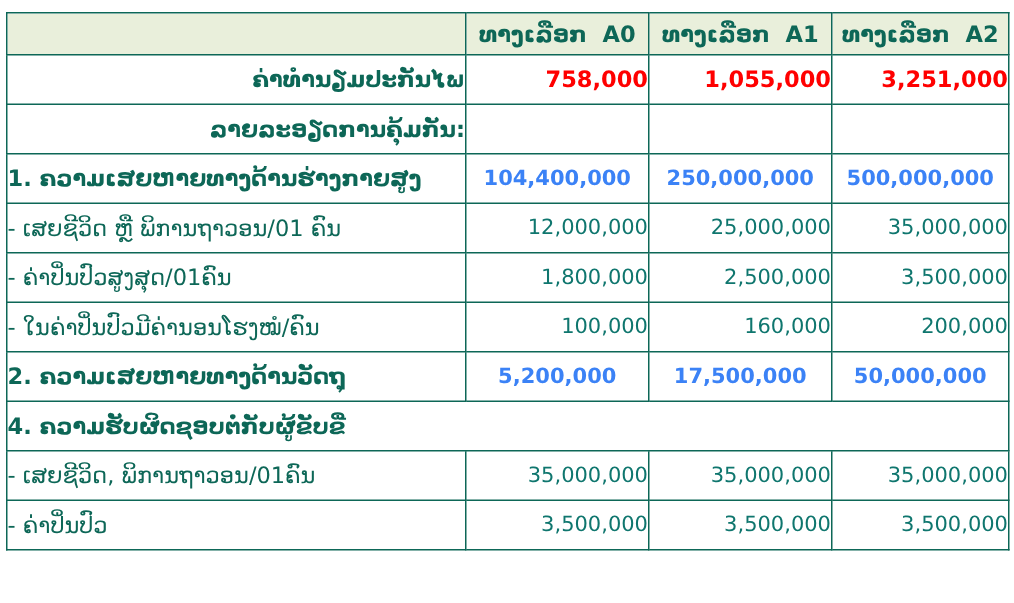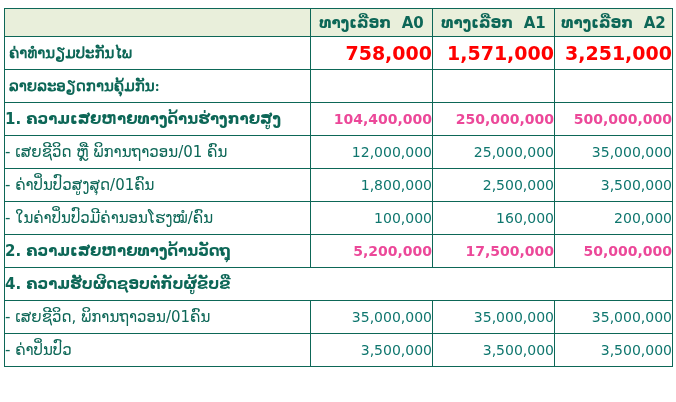--- a/index.html
+++ b/index.html
@@ -40,46 +40,46 @@
     white-space: pre;
   }
   td.label {
     color: #0d6757;
     font-size: 15px;
     vertical-align: middle;
     padding-left: 6px;
     white-space: nowrap;
   }
   td.label.center {
-    text-align: left;
+    text-align: right;
     font-weight: bold;
     padding-left: 4px;
-    font-family: Liberation Serif, serif;
   }
   td.label.section {
     font-weight: bold;
     margin-left: 28px;
   }
   td.val {
     font-size: 14px;
     text-align: right;
     vertical-align: middle;
     padding-right: 8px;
     color: #0f766e;
     white-space: nowrap;
   }
   tr.style-section td.val,
   tr.style-section2 td.val {
     font-weight: bold;
-    color: #ec4899;
+    color: #3b82f6;
+    text-align: center;
   }
   tr.style-premium td.val {
     font-weight: bold;
     color: #ff0000;
-    font-size: 19px;
+    font-size: 15px;
   }
 </style>
 </head>
 <body>
 
 <div class="sheet">
   <table class="ins">
     <colgroup>
       <col style="width:306px">
       <col style="width:122px">
@@ -91,21 +91,21 @@
         <th class="hcell"></th>
         <th class="hcell">ທາງເລືອກ  A0</th>
         <th class="hcell">ທາງເລືອກ  A1</th>
         <th class="hcell">ທາງເລືອກ  A2</th>
       </tr>
     </thead>
     <tbody id="tbody">
         <tr class="row style-premium">
           <td class="label center">ຄ່າທຳນຽມປະກັນໄພ</td>
           <td class="val">758,000</td>
-          <td class="val">1,571,000</td>
+          <td class="val">1,055,000</td>
           <td class="val">3,251,000</td>
         </tr>
         <tr class="row style-centerlabel">
           <td class="label center">ລາຍລະອຽດການຄຸ້ມກັນ:</td>
           <td class="val"></td>
           <td class="val"></td>
           <td class="val"></td>
         </tr>
         <tr class="row style-section">
           <td class="label section">1. ຄວາມເສຍຫາຍທາງດ້ານຮ່າງກາຍສູງ</td>

